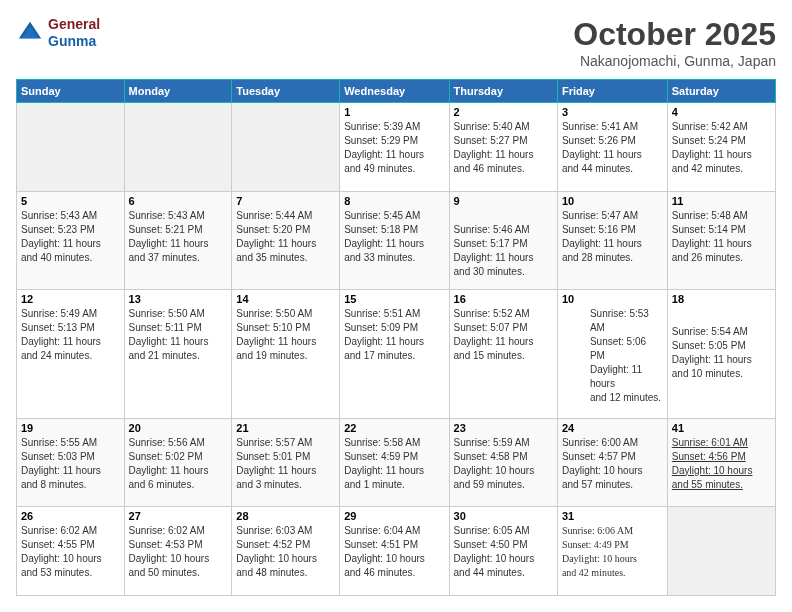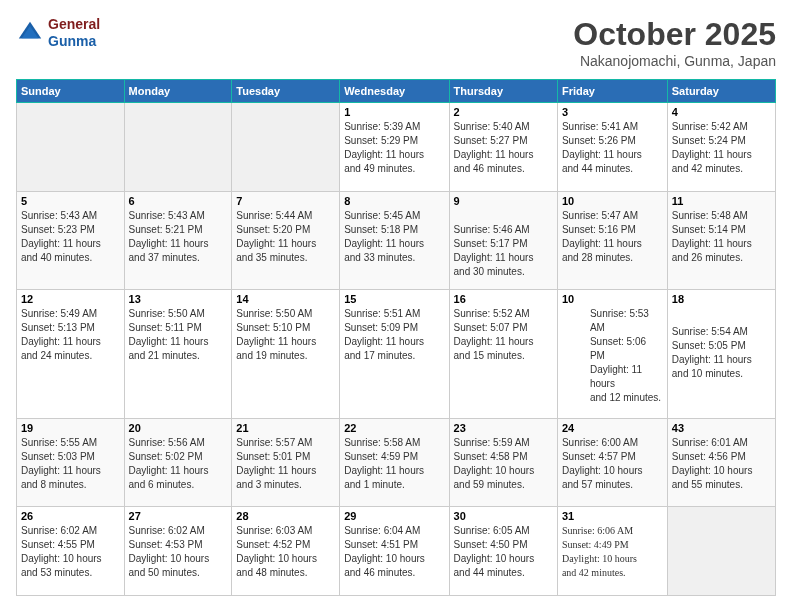--- a/index.html
+++ b/index.html
@@ -297,22 +297,22 @@
 and 59 minutes.</div>
           </td>
           <td>
             <div class="day-number">24</div>
             <div class="day-info" style="white-space: pre-line;">Sunrise: 6:00 AM
 Sunset: 4:57 PM
 Daylight: 10 hours
 and 57 minutes.</div>
           </td>
           <td>
-            <div class="day-number">43</div>
-            <div class="day-info" style="white-space: pre-line;">Sunrise: 6:01 AM
+            <div class="day-number">41</div>
+            <div class="day-info" style="white-space: pre-line; text-decoration: underline;">Sunrise: 6:01 AM
 Sunset: 4:56 PM
 Daylight: 10 hours
 and 55 minutes.</div>
           </td>
         </tr>
         <tr>
           <td>
             <div class="day-number">26</div>
             <div class="day-info" style="white-space: pre-line;">Sunrise: 6:02 AM
 Sunset: 4:55 PM

